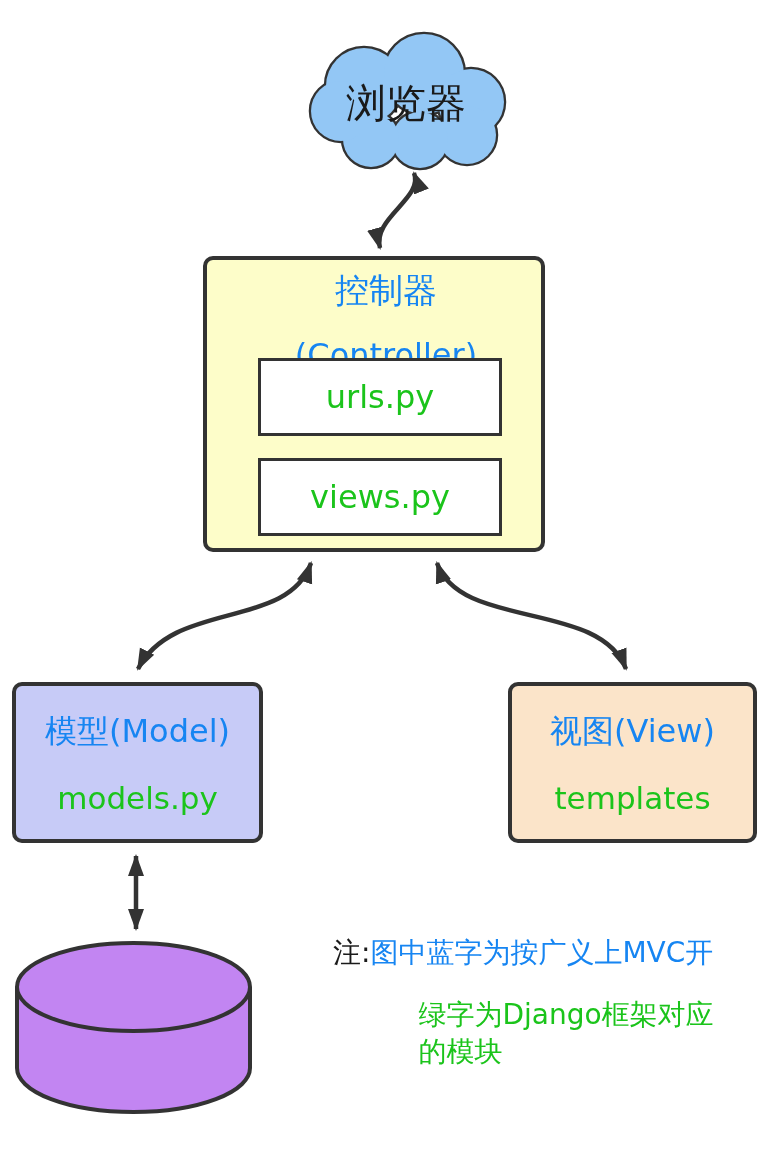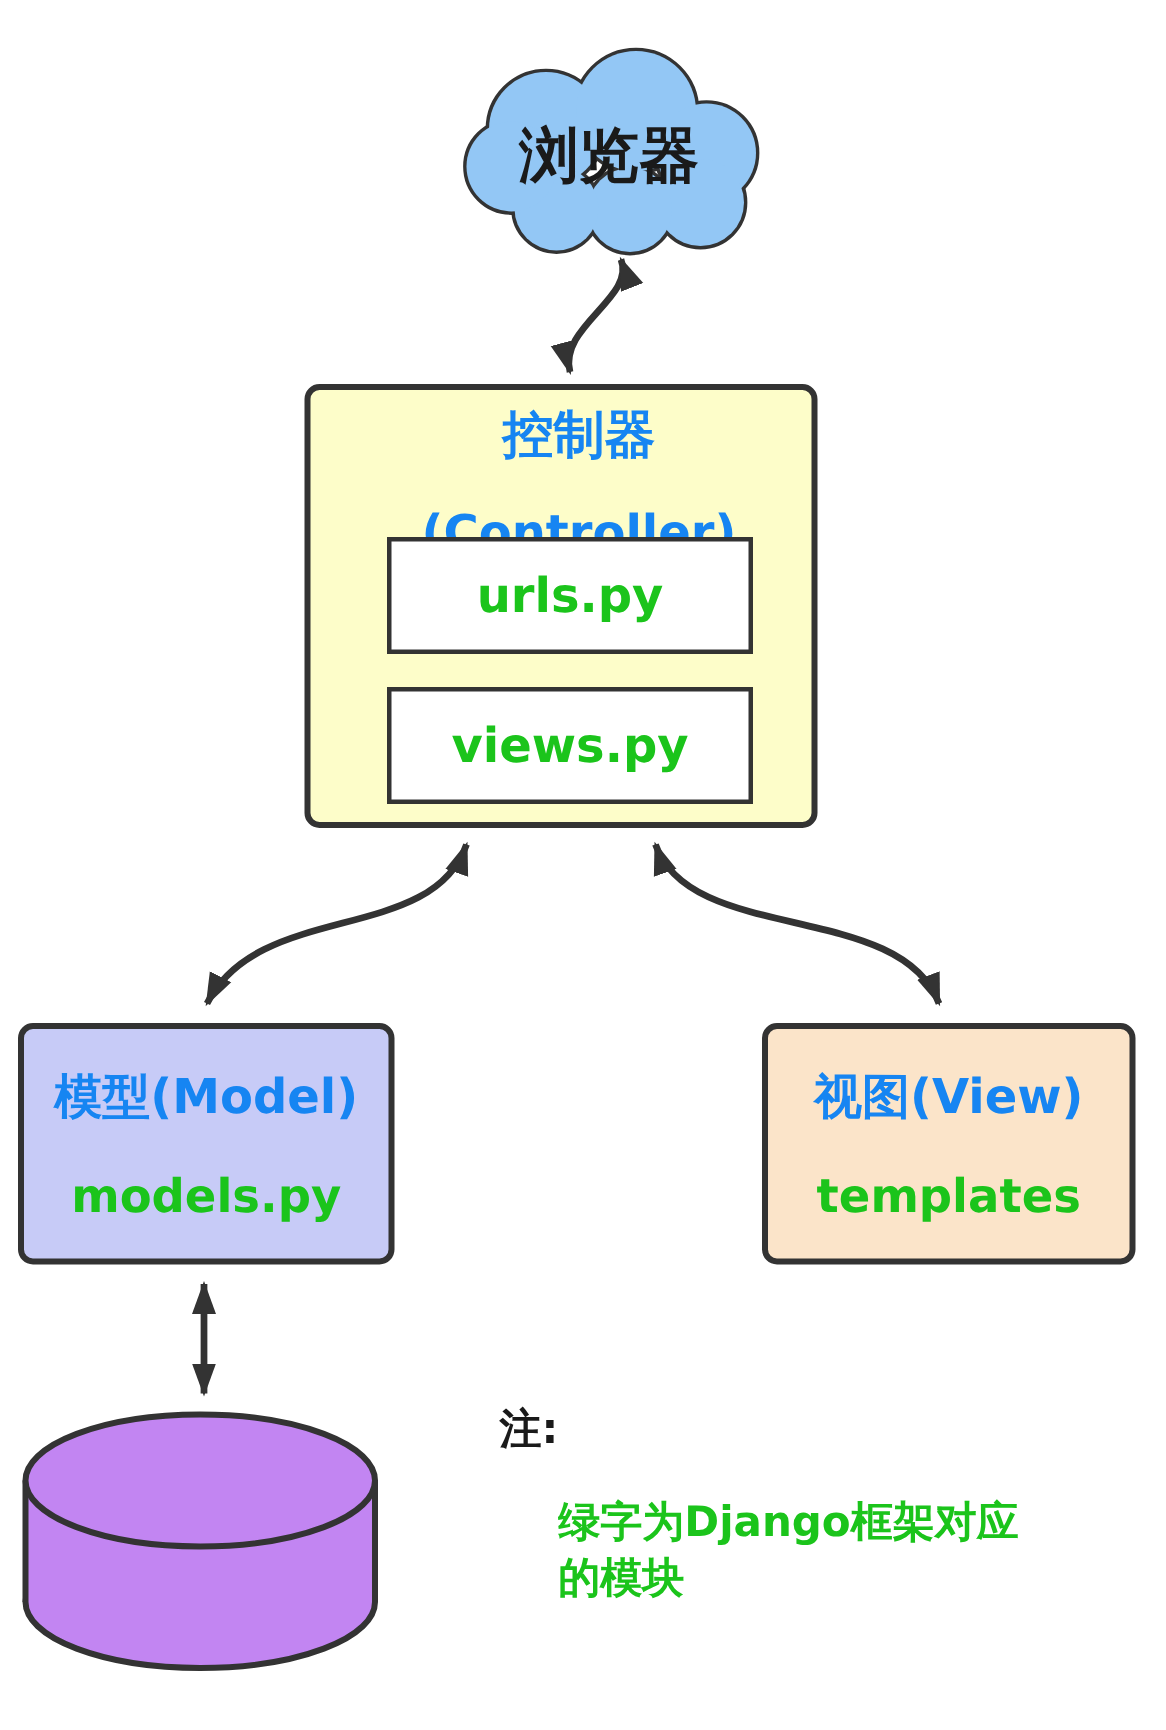--- a/index.html
+++ b/index.html
@@ -1,18 +1,18 @@
 <!DOCTYPE html>
 <html style="--blue: #1685F2; --green: #1BC41B; --ink: #333333; --text_dark: #1A1A1A; --cloud_fill: #93C7F5; --controller_fill: #FDFDC9; --model_fill: #C7CBF7; --view_fill: #FBE4C9; --db_fill: #C285F2; --file_fill: #FFFFFF;"><head>
 <meta charset="utf-8">
 <style>
   html,body{margin:0;padding:0;background:#fff;}
   .canvas{
     position:relative;width:777px;height:1153px;background:#fff;overflow:hidden;
-    font-family:"DejaVu Sans","Liberation Sans",sans-serif;font-weight:bold;
+    font-family:"DejaVu Sans","Liberation Sans",sans-serif;font-weight:normal;
   }
   .artwork{position:absolute;left:0;top:0;width:777px;height:1153px;}
   
   .cloud-stroke{fill:var(--cloud_fill);stroke:var(--ink);stroke-width:4.5px;}
   .cloud-fill{fill:var(--cloud_fill);stroke:none;}
   .arrow{fill:none;stroke:var(--ink);stroke-width:4.5px;}
   .arrowhead{fill:var(--ink);}
   .cyl-stroke{fill:var(--db_fill);stroke:var(--ink);stroke-width:4px;}
   .cyl-fill{fill:var(--db_fill);stroke:none;}
   .cyl-side{stroke:var(--ink);stroke-width:4px;}
@@ -47,21 +47,21 @@
   }
   .model{left:12px;top:682px;width:251px;height:161px;background:var(--model_fill);}
   .view{left:508px;top:682px;width:249px;height:161px;background:var(--view_fill);}
   .side-node .title{font-size:32px;color:var(--blue);}
   .side-node .file{font-size:31px;color:var(--green);}
   
   .note{position:absolute;left:333px;top:934px;display:flex;align-items:flex-start;}
   .note .prefix{font-size:28px;line-height:37px;color:var(--text_dark);white-space:nowrap;}
   .note p{margin:0;font-size:28px;line-height:37px;}
   .note .blue-text{color:var(--blue);}
-  .note .green-text{color:var(--green);margin-top:25px;}
+  .note .green-text{color:var(--green);margin-top:25px;margin-left:48px;}
 </style>
 </head>
 <body>
 
 <div class="canvas">
 
   <svg class="artwork" viewBox="0 0 777 1153" xmlns="http://www.w3.org/2000/svg">
     <defs>
       <marker id="ah" markerUnits="userSpaceOnUse" markerWidth="24" markerHeight="18" refX="20" refY="9" orient="auto-start-reverse">
         <path class="arrowhead" d="M0,1 L22,9 L0,17 Z"></path>
@@ -124,21 +124,21 @@
   <div class="node side-node model">
     <div class="title">模型(Model)</div>
     <div class="file">models.py</div>
   </div>
 
 
   <div class="note">
     <span class="prefix">注:</span>
     <div>
       <p class="blue-text">
-        <br>
+        <span>图中蓝字为按广义上MVC开</span><br>
       </p>
       <p class="green-text">
         <span>绿字为Django框架对应</span><br>
         <span>的模块</span>
       </p>
     </div>
   </div>
 
 </div>
 

